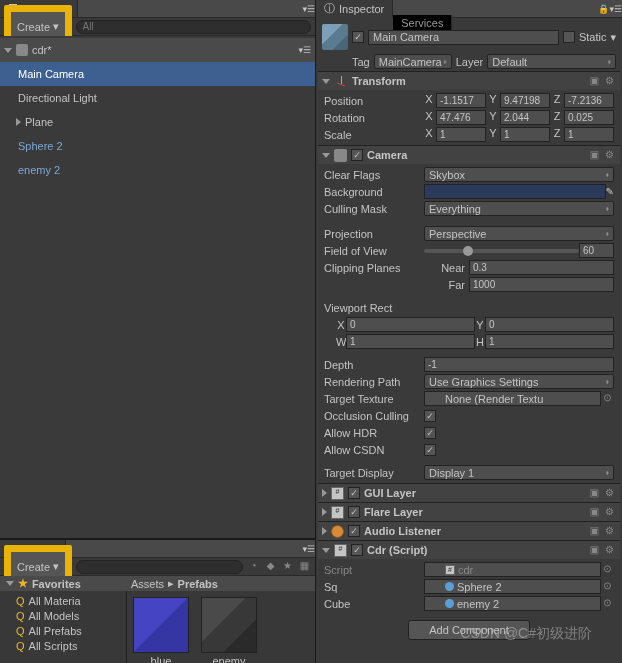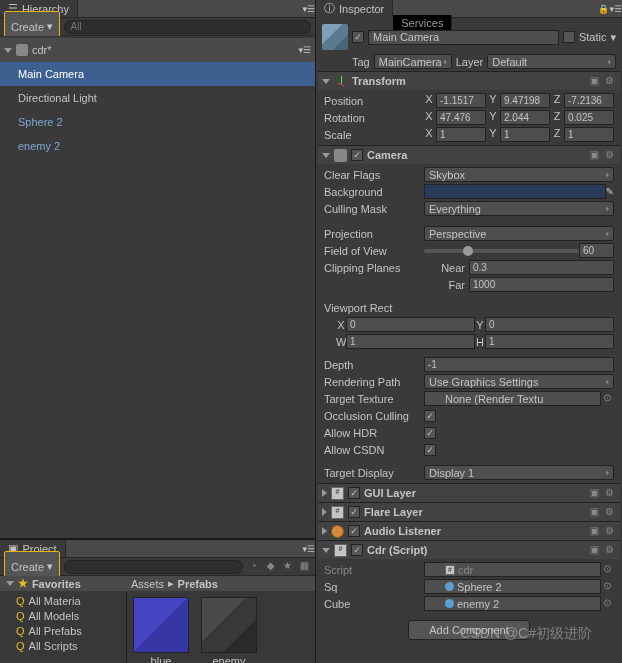--- a/index.html
+++ b/index.html
@@ -3,21 +3,21 @@
 <meta charset="utf-8">
 <style>
 * { margin: 0; padding: 0; box-sizing: border-box; font-family: Arial, sans-serif; font-size: 11px; }
 body { background: #383838; color: #c4c4c4; width: 622px; height: 663px; overflow: hidden; display: flex; }
 .left-panel { width: 342px; display: flex; flex-direction: column; border-right: 1px solid #1a1a1a; }
 .right-panel { flex: 1; display: flex; flex-direction: column; background: #3a3a3a; }
 .panel-header { background: #494949; height: 18px; display: flex; align-items: center; border-bottom: 1px solid #282828; }
 .tab { padding: 2px 8px; background: #3a3a3a; border-right: 1px solid #282828; display: flex; align-items: center; gap: 4px; }
 .tab.inactive { background: #000000; color: #999; margin-top: 28px; }
 .toolbar { background: #3a3a3a; height: 18px; display: flex; align-items: center; padding: 0 4px; gap: 4px; border-bottom: 1px solid #282828; }
-.btn { background: #555; border: 1px solid #eab308; border-radius: 2px; padding: 8px 6px; color: #c4c4c4; font-size: 10px; display: inline-flex; align-items: center; gap: 3px; cursor: pointer; }
+.btn { background: #555; border: 7px solid #eab308; border-radius: 2px; padding: 8px 6px; color: #c4c4c4; font-size: 10px; display: inline-flex; align-items: center; gap: 3px; cursor: pointer; }
 .search { background: #2e2e2e; border: 1px solid #222; border-radius: 8px; padding: 1px 6px; color: #888; font-size: 10px; flex: 1; height: 14px; }
 .tree { flex: 1; background: #3a3a3a; overflow: auto; padding-top: 2px; }
 .tree-item { padding: 1px 4px 1px 18px; display: flex; align-items: center; gap: 4px; cursor: pointer; height: 24px; }
 .tree-item.root { padding-left: 4px; background: #4a4a4a; }
 .tree-item.selected { background: #3d6091; color: #fff; }
 .tree-item.prefab { color: #7ba8d4; }
 .foldout { width: 0; height: 0; border-style: solid; display: inline-block; }
 .foldout.open { border-width: 5px 4px 0 4px; border-color: #999 transparent transparent transparent; }
 .foldout.closed { border-width: 4px 0 4px 5px; border-color: transparent transparent transparent #999; }
 .inspector-body { flex: 1; overflow: auto; padding: 4px 2px; }
@@ -95,20 +95,24 @@
       <span>cdr*</span>
       <span style="flex:1"></span>
       <span class="opts-icon">▾☰</span>
     </div>
     <div class="tree-item selected">
       <span>Main Camera</span>
     </div>
     <div class="tree-item">
       <span>Directional Light</span>
     </div>
+    <div class="tree-item" style="padding-left:16px">
+      <span class="foldout closed"></span>
+      <span>Plane</span>
+    </div>
     <div class="tree-item prefab">
       <span>Sphere 2</span>
     </div>
     <div class="tree-item prefab">
       <span>enemy 2</span>
     </div>
   </div>
 
   <div class="project-panel">
     <div class="panel-header">

